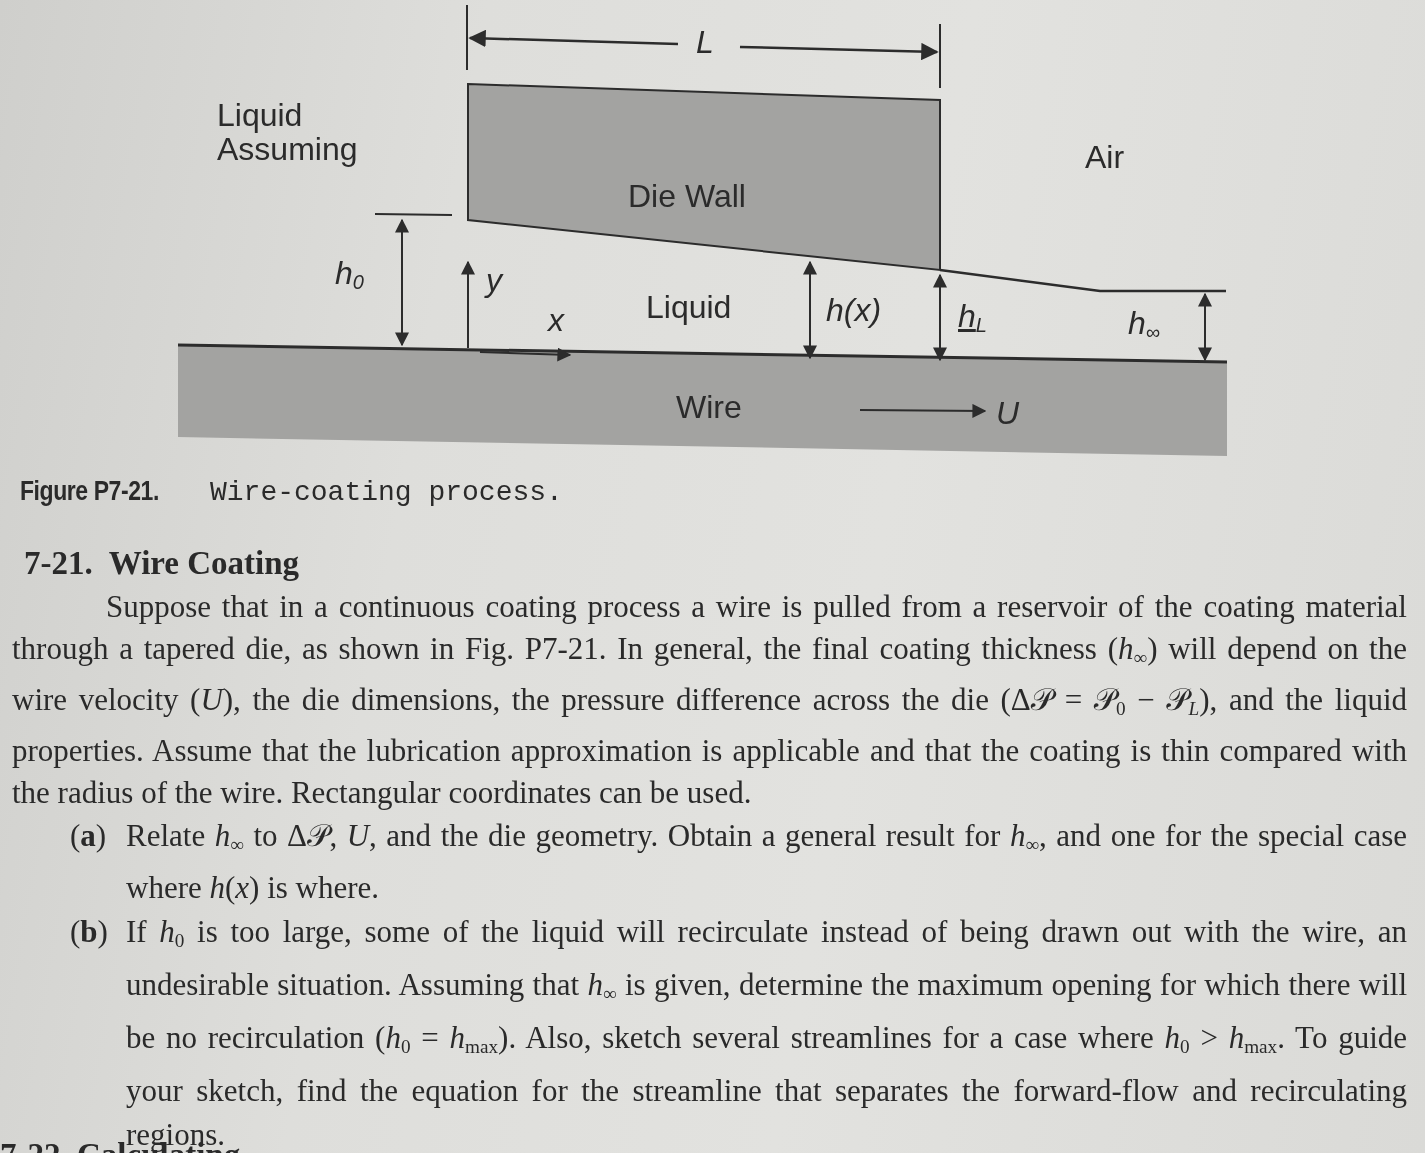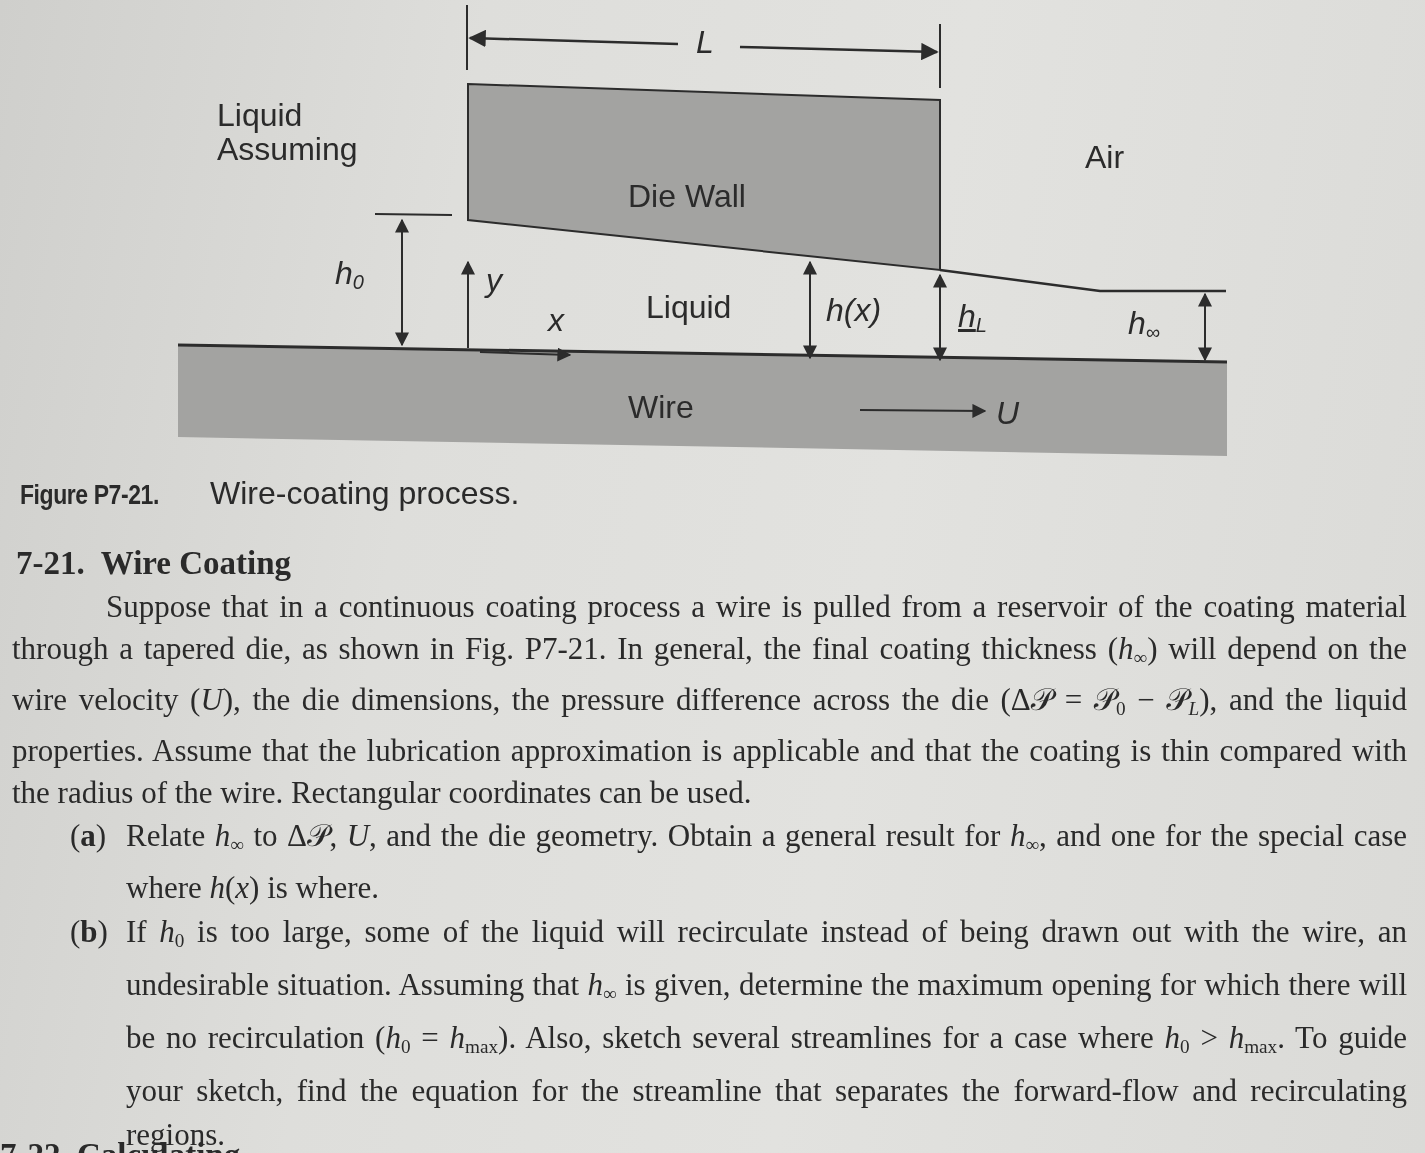--- a/index.html
+++ b/index.html
@@ -12,24 +12,24 @@
   }
   .figure { position: absolute; left: 0; top: 0; width: 1425px; height: 470px; }
   .figure svg { position: absolute; left: 0; top: 0; }
   .lbl { position: absolute; font-family: "Liberation Sans", sans-serif; color: #2b2b2b; white-space: nowrap; }
   .lbl.big { font-size: 32px; line-height: 34px; }
   .lbl.ital { font-style: italic; font-size: 32px; }
   .lbl.ital sub { font-size: 20px; }
 
   .caption { position: absolute; left: 20px; top: 475px; white-space: nowrap; }
   .caption .cap-num { font-family: "Liberation Sans", sans-serif; font-weight: bold; font-size: 28px; letter-spacing: -0.5px; transform: scaleX(0.82); display: inline-block; transform-origin: left; width: 160px; }
-  .caption .cap-text { font-family: Liberation Sans, sans-serif; font-size: 32px; margin-left: 30px; }
+  .caption .cap-text { font-family: Liberation Mono, monospace; font-size: 28px; margin-left: 30px; }
 
   .problem { position: absolute; left: 12px; top: 540px; width: 1395px; }
-  .prob-heading { font-weight: bold; font-size: 33px; margin: 0 0 0 4px; line-height: 46px; }
+  .prob-heading { font-weight: bold; font-size: 33px; margin: 0 0 0 12px; line-height: 46px; }
   .prob-heading .num { margin-right: 16px; }
   .para { font-size: 31px; line-height: 42px; text-align: justify; margin: 0; }
   .para .indent { display: inline-block; width: 94px; }
   .item { position: relative; font-size: 31px; line-height: 44px; text-align: justify; margin: 0 0 0 114px; }
   .item .marker { position: absolute; left: -56px; font-weight: bold; }
   .item .marker .paren { font-weight: normal; }
   i { font-style: italic; }
   sub { font-size: 0.62em; vertical-align: -0.25em; }
   .cutoff { position: absolute; left: 0; top: 1132px; font-size: 33px; font-weight: bold; white-space: nowrap; clip-path: inset(0 0 0 0); height: 21px; overflow: hidden; line-height: 46px; }
 </style>
@@ -74,21 +74,21 @@
   </svg>
 
   <span class="lbl ital" style="left:696px; top:24px;">L</span>
   <div class="lbl big" style="left:217px; top:98px;">
     <div>Liquid</div>
     <div>Assuming</div>
   </div>
   <span class="lbl big" style="left:628px; top:155px;margin-top:24px;">Die Wall</span>
   <span class="lbl big" style="left:1085px; top:140px;">Air</span>
   <span class="lbl big" style="left:646px; top:290px;">Liquid</span>
-  <span class="lbl big" style="left:628px; top:390px;">Wire</span>
+  <span class="lbl big" style="left:676px; top:390px;">Wire</span>
 
   <span class="lbl ital" style="left:335px; top:255px;"><span>h</span><sub>0</sub></span>
   <span class="lbl ital" style="left:486px; top:262px;">y</span>
   <span class="lbl ital" style="left:548px; top:302px;">x</span>
   <span class="lbl ital" style="left:826px; top:292px;">h(x)</span>
   <span class="lbl ital" style="left:958px; top:298px;text-decoration:underline;"><span>h</span><sub>L</sub></span>
   <span class="lbl ital" style="left:1128px; top:305px;"><span>h</span><sub>∞</sub></span>
   <span class="lbl ital" style="left:996px; top:395px;">U</span>
 </div>
 

